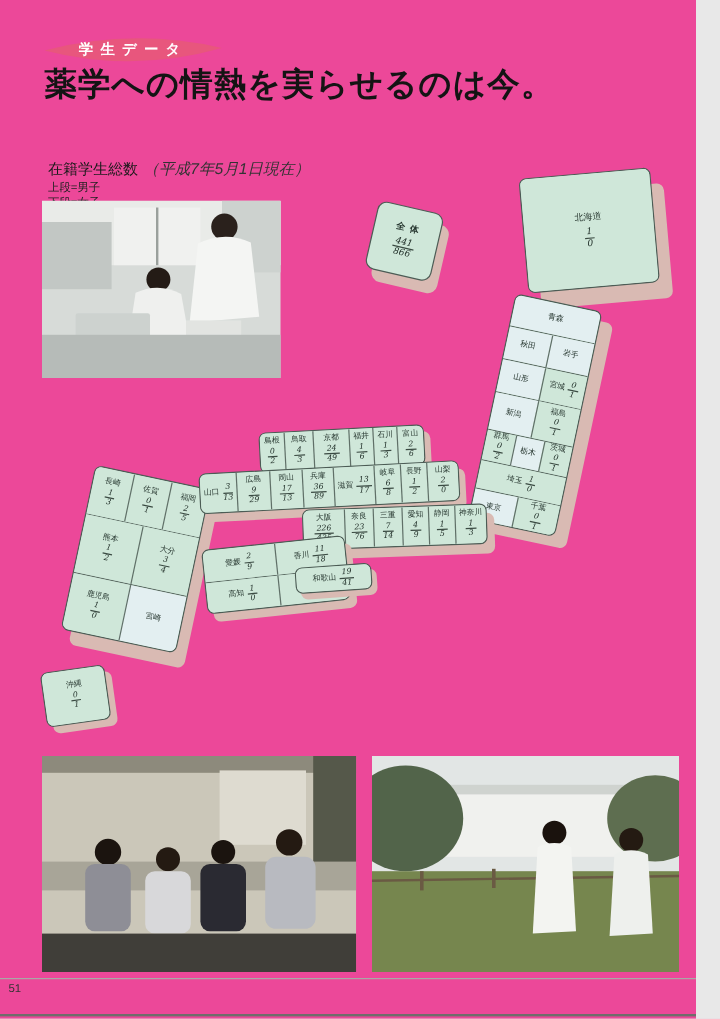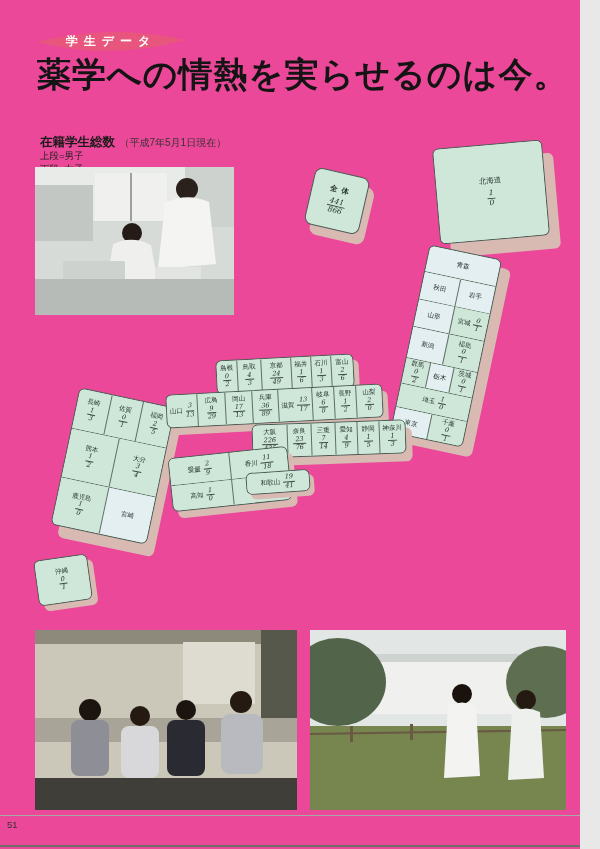--- a/index.html
+++ b/index.html
@@ -5,24 +5,24 @@
   html,body{margin:0;padding:0;background:#e8e8e8;}
   .page{position:relative;width:580px;height:849px;background:#ec4899;overflow:hidden;
         font-family:"Liberation Sans","DejaVu Sans",sans-serif;color:#222;}
 
   
   .badge{position:absolute;left:36px;top:30px;width:150px;height:24px;}
   .badge svg{position:absolute;left:0;top:0;}
   .badge .badge-text{position:absolute;left:0;top:3px;width:150px;text-align:center;
         color:#fff;font-weight:bold;font-size:12px;letter-spacing:6px;}
   .title{position:absolute;left:37px;top:52px;font-family:"Liberation Serif","DejaVu Serif",serif;
-        font-size:34px;font-weight:600;letter-spacing:1px;color:#141414;white-space:nowrap;}
+        font-size:27px;font-weight:600;letter-spacing:1px;color:#141414;white-space:nowrap;}
   .subtitle-row{position:absolute;left:40px;top:132px;white-space:nowrap;}
-  .subtitle{font-size:12.5px;font-weight:bold;color:#1a1a1a;}
-  .subtitle-note{font-size:10px;color:#333;}
+  .subtitle{font-size:12.5px;font-weight:normal;color:#1a1a1a;}
+  .subtitle-note{font-size:13px;color:#333;font-style:italic;}
   .legend-top{position:absolute;left:40px;top:150px;font-size:9.5px;color:#222;}
   .legend-bottom{position:absolute;left:40px;top:163px;font-size:9.5px;color:#222;}
 
   
   .photo{position:absolute;overflow:hidden;}
   .photo svg{display:block;width:100%;height:100%;}
   .photo-lab{left:35px;top:167px;width:199px;height:148px;}
   .photo-bl{left:35px;top:630px;width:262px;height:180px;}
   .photo-br{left:310px;top:630px;width:256px;height:180px;}
 

